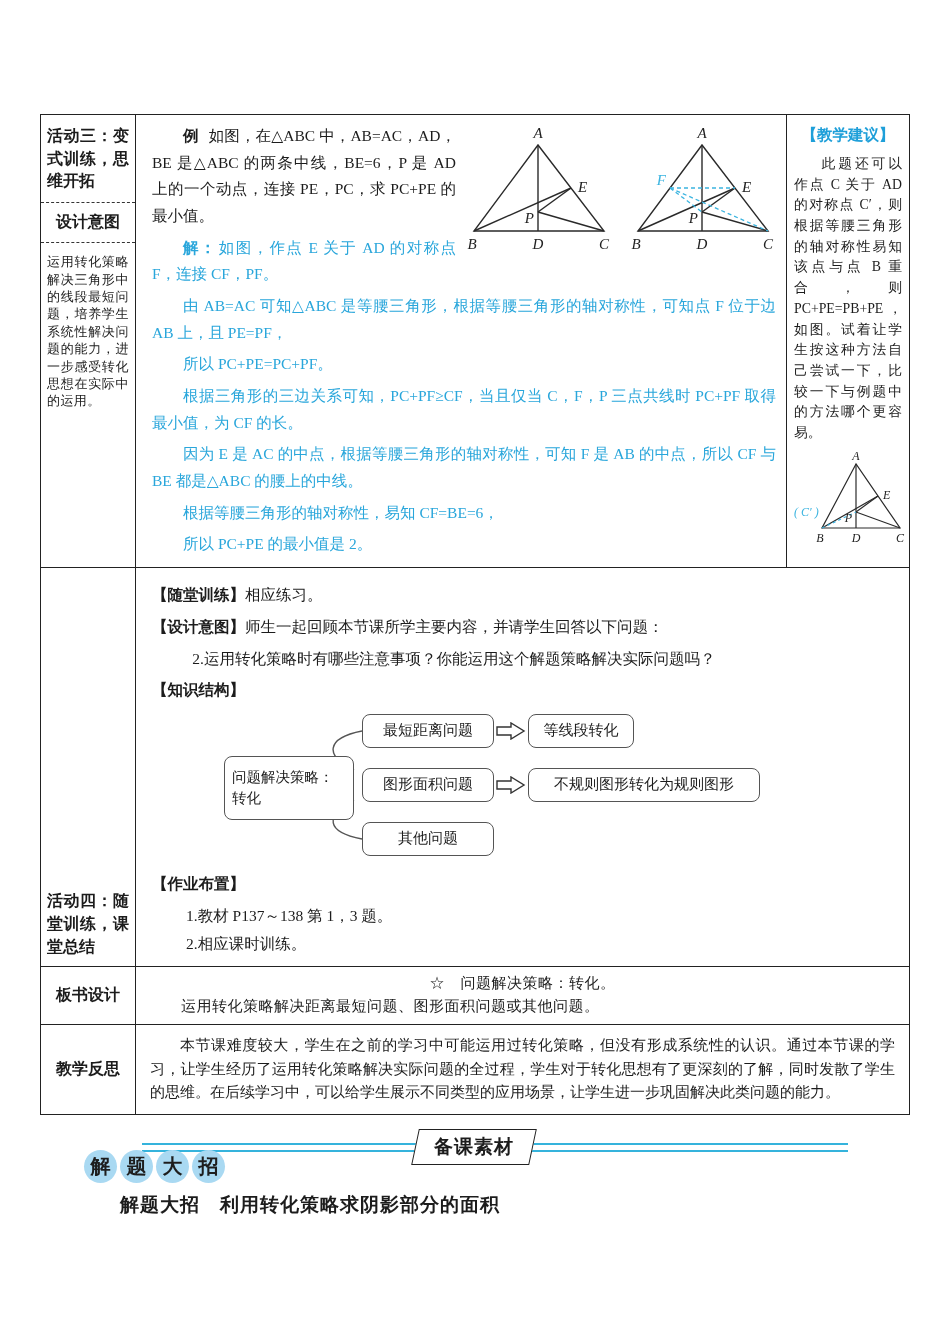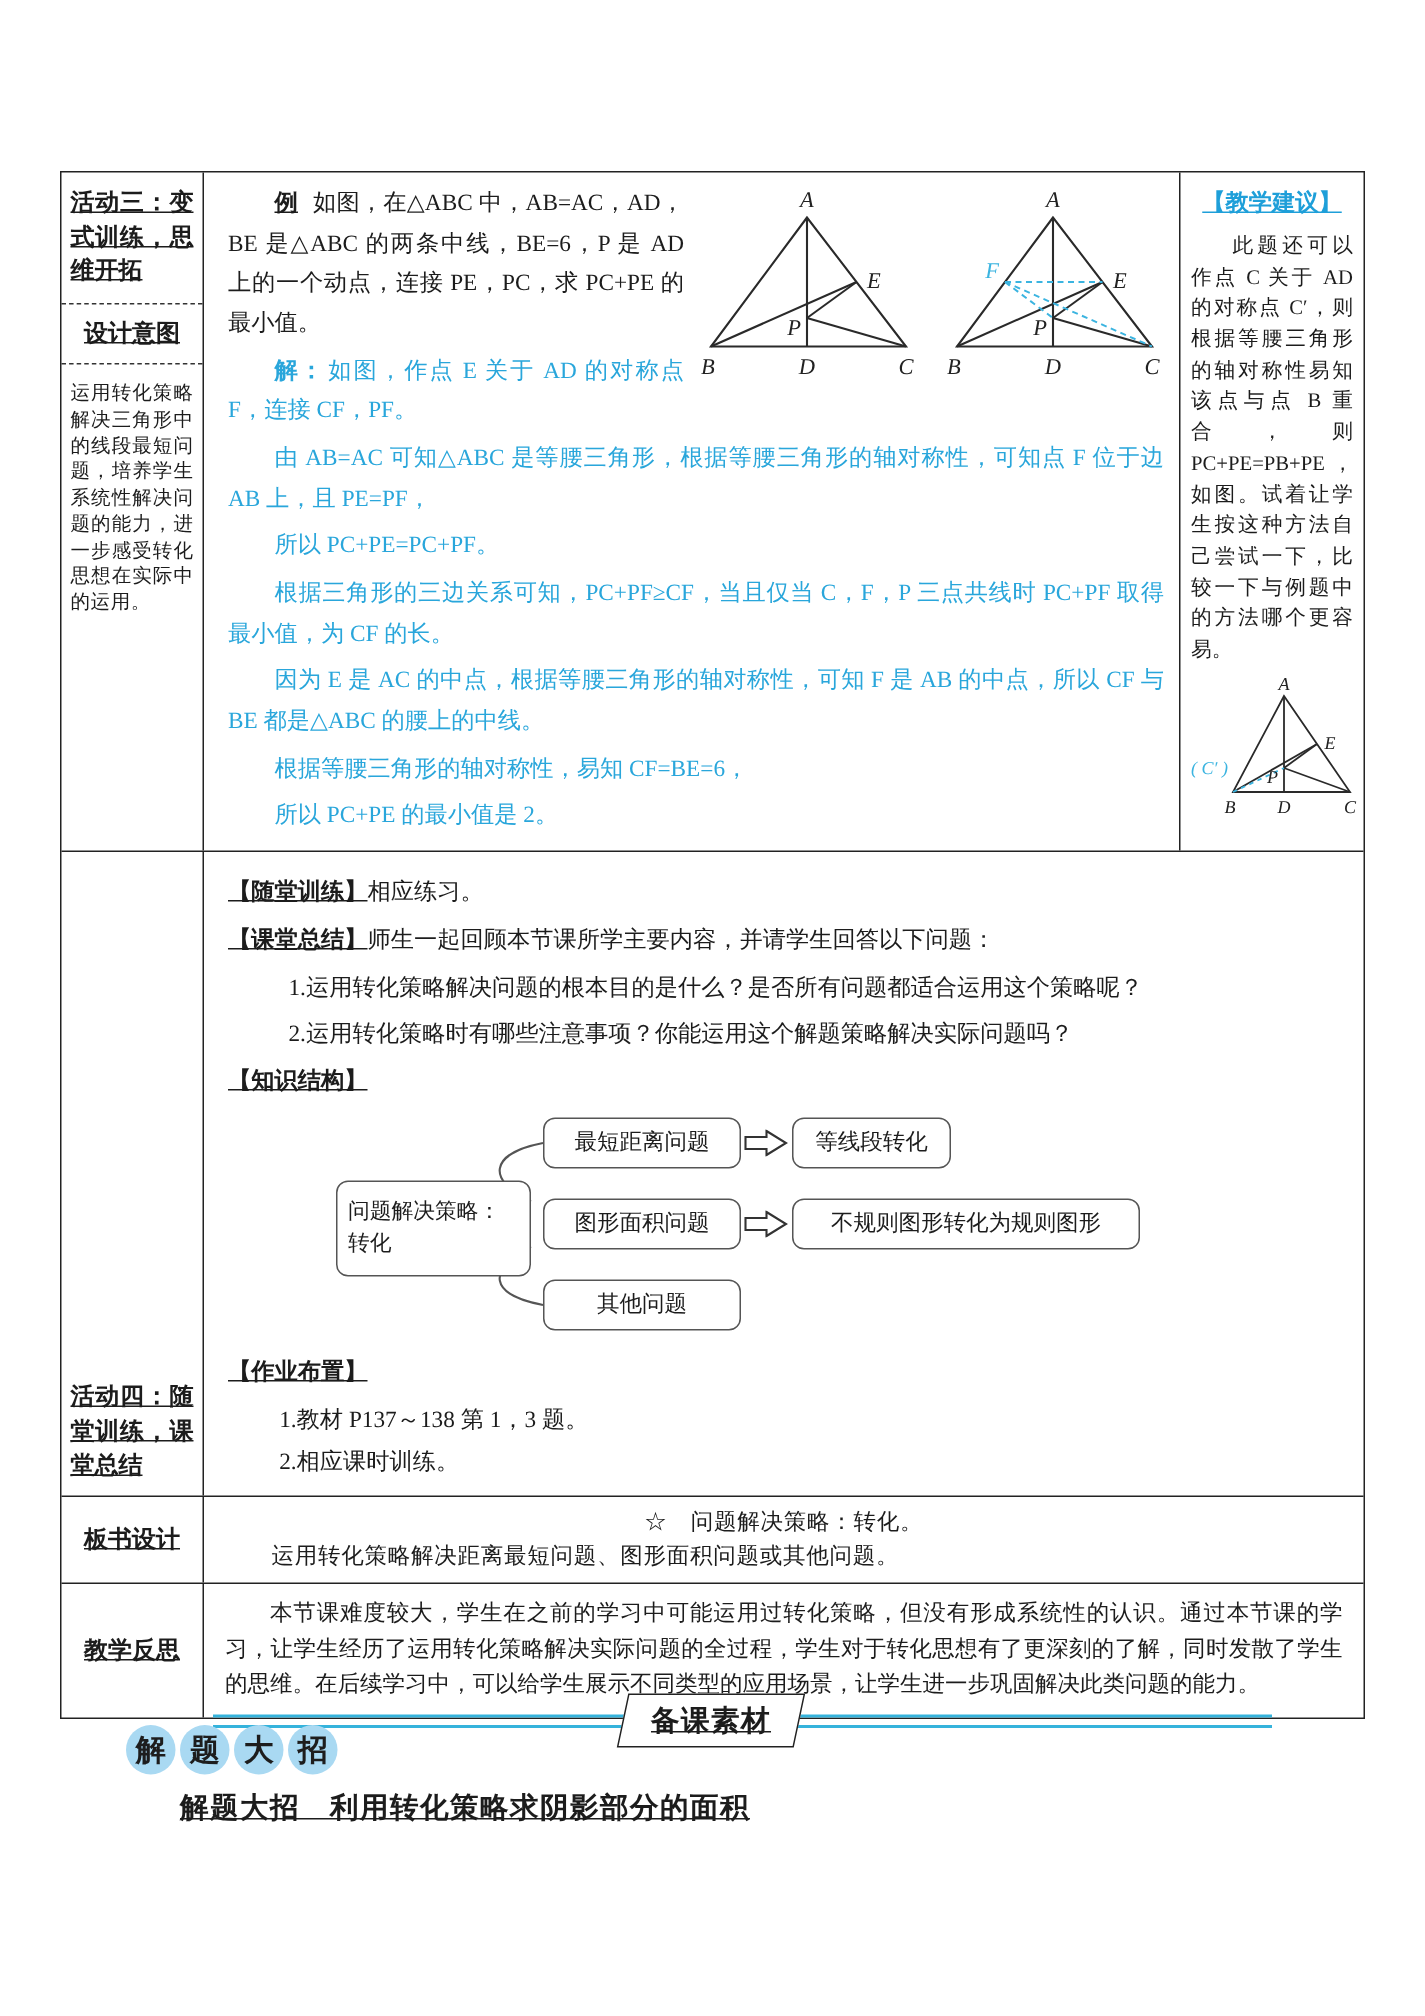--- a/index.html
+++ b/index.html
@@ -1,20 +1,20 @@
 <!DOCTYPE html>
 <html><head>
 <meta charset="utf-8">
 <style>
   html,body{margin:0;padding:0;}
   body{
     width:950px;height:1344px;position:relative;background:#ffffff;
     font-family:"Liberation Serif","DejaVu Serif",serif;color:#1c1c1c;
   }
-  .hei{font-family:"Liberation Sans","DejaVu Sans",sans-serif;font-weight:bold;text-decoration:underline;}
+  .hei{font-family:"Liberation Sans","DejaVu Sans",sans-serif;font-weight:bold;}
 
   
   .doc-table{position:absolute;left:40px;top:114px;width:870px;border:1.6px solid #222;box-sizing:border-box;background:#fff;}
   .t-row{display:flex;align-items:stretch;}
   .b-bottom{border-bottom:1.6px solid #222;}
   .cell{box-sizing:border-box;}
 
   
   .lc{width:95px;flex:0 0 95px;border-right:1.6px solid #222;padding:10px 6px;}
   .lc-title{font-size:16px;line-height:1.42;text-align:justify;}
@@ -187,22 +187,21 @@
     </div>
   </div>
 
   <div class="t-row b-bottom">
     <div class="cell lc2">
       <div class="lc2-inner hei">活动四：随堂训练，课堂总结</div>
     </div>
 
     <div class="cell mc2">
       <p class="h2line"><b class="hei">【随堂训练】</b><span class="body-txt">相应练习。</span></p>
-      <p class="h2line"><b class="hei">【课堂总结】</b><span class="body-txt">师生一起回顾本节课所学主要内容，并请学生回答以下问题：</span></p>
-      <p class="qitem">1.运用转化策略解决问题的根本目的是什么？是否所有问题都适合运用这个策略呢？</p>
+      <p class="h2line"><b class="hei">【设计意图】</b><span class="body-txt">师生一起回顾本节课所学主要内容，并请学生回答以下问题：</span></p>
       <p class="qitem">2.运用转化策略时有哪些注意事项？你能运用这个解题策略解决实际问题吗？</p>
       <p class="h2line"><b class="hei">【知识结构】</b></p>
 
       <div class="kdiagram">
         <svg class="dcurves" viewBox="0 0 620 152">
           <path d="M130,58 C100,44 102,26 138,19" fill="none" stroke="#555" stroke-width="1.4"></path>
           <path d="M130,88 C100,104 102,120 138,127" fill="none" stroke="#555" stroke-width="1.4"></path>
         </svg>
         <div class="dbox droot">
           <span>问题解决策略：</span>

